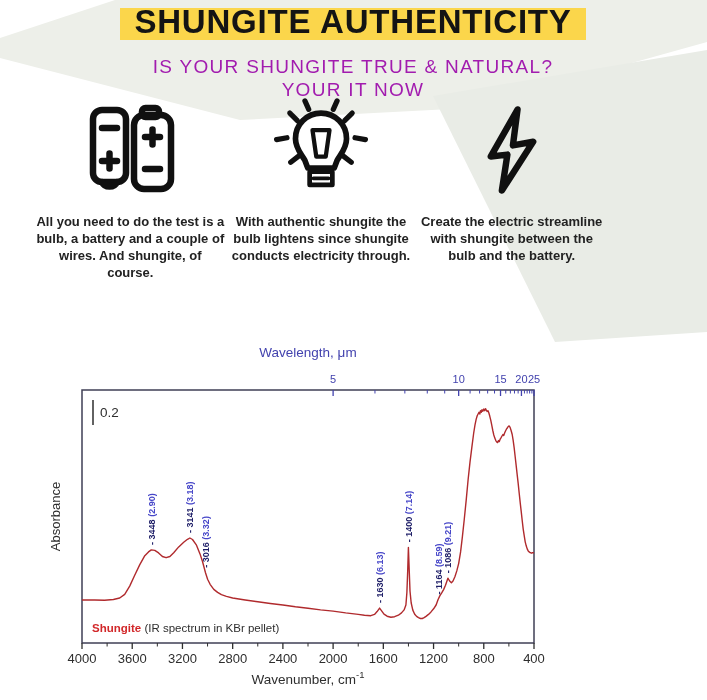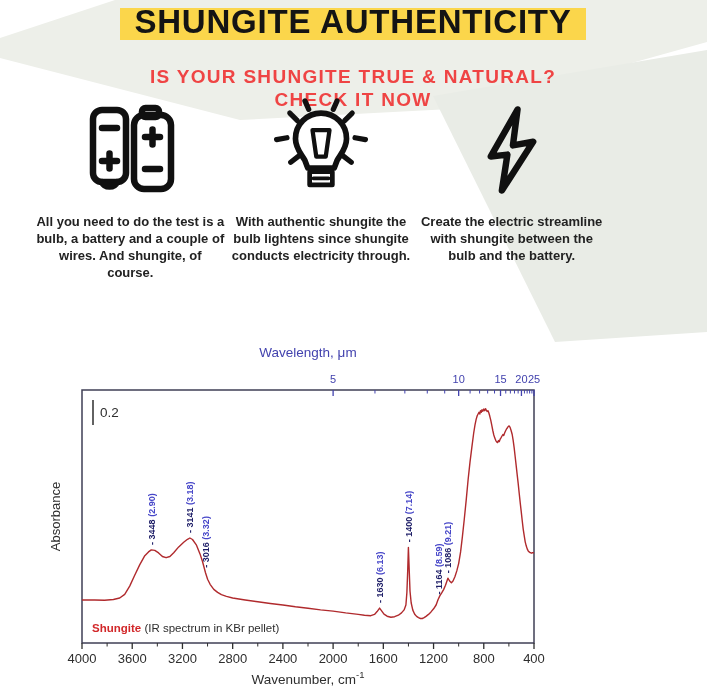--- a/index.html
+++ b/index.html
@@ -7,41 +7,41 @@
           font-family:"Liberation Sans",sans-serif;color:#1c1c1c;}
   
   .bg-a{position:absolute;left:0;top:0;width:707px;height:130px;background:#edefe9;
         clip-path:polygon(0 38px,115px 0,707px 0,707px 42px,470px 108px,240px 120px,0 58px);}
   .bg-b{position:absolute;left:0;top:0;width:707px;height:345px;background:#e9ece6;
         clip-path:polygon(433px 96px,707px 50px,707px 332px,555px 342px);}
   .header{position:absolute;left:0;top:4px;width:706px;text-align:center;}
   .title{display:inline-block;font-size:33px;font-weight:800;letter-spacing:.8px;color:#141414;
          background:linear-gradient(180deg,rgba(0,0,0,0) 10%,#fbd64b 10%,#fbd64b 96%,rgba(0,0,0,0) 96%);
          padding:1px 14px;margin:0;line-height:1.05;}
-  .subtitle{margin-top:24px;font-size:19px;font-weight:700;letter-spacing:1.3px;line-height:1.23;color:#ef4444;}
+  .subtitle{margin-top:14px;font-size:19px;font-weight:400;letter-spacing:1.3px;line-height:1.23;color:#a21caf;}
   .features{position:absolute;left:0;top:98px;width:642px;display:flex;justify-content:space-between;
             padding:0 35px;box-sizing:border-box;}
   .feature{width:218px;display:flex;flex-direction:column;align-items:center;text-align:center;}
   .feature .iconbox{height:104px;display:flex;align-items:center;justify-content:center;}
   .feature p{margin:12px 0 0 0;font-size:13px;font-weight:700;line-height:1.3;color:#222;max-width:200px;}
   .ic{stroke:#101010;fill:none;stroke-linecap:round;stroke-linejoin:round;}
   svg.chart{position:absolute;left:0;top:338px;width:707px;height:362px;}
 </style>
 </head>
 <body>
 
 <div class="canvas">
   <div class="bg-a"></div>
   <div class="bg-b"></div>
 
   <div class="header">
     <h1 class="title">SHUNGITE AUTHENTICITY</h1>
     <div class="subtitle">
       <div>IS YOUR SHUNGITE TRUE &amp; NATURAL?</div>
-      <div>CHECK IT NOW</div>
+      <div>YOUR IT NOW</div>
     </div>
   </div>
 
   <div class="features">
     <div class="feature">
       <div class="iconbox">
         <svg width="100" height="98" viewBox="0 0 100 98">
           <g class="ic" stroke-width="6.5">
             <rect x="13" y="9" width="33" height="72" rx="9"></rect>
             <path d="M22 81 a8 7 0 0 0 15 0"></path>

